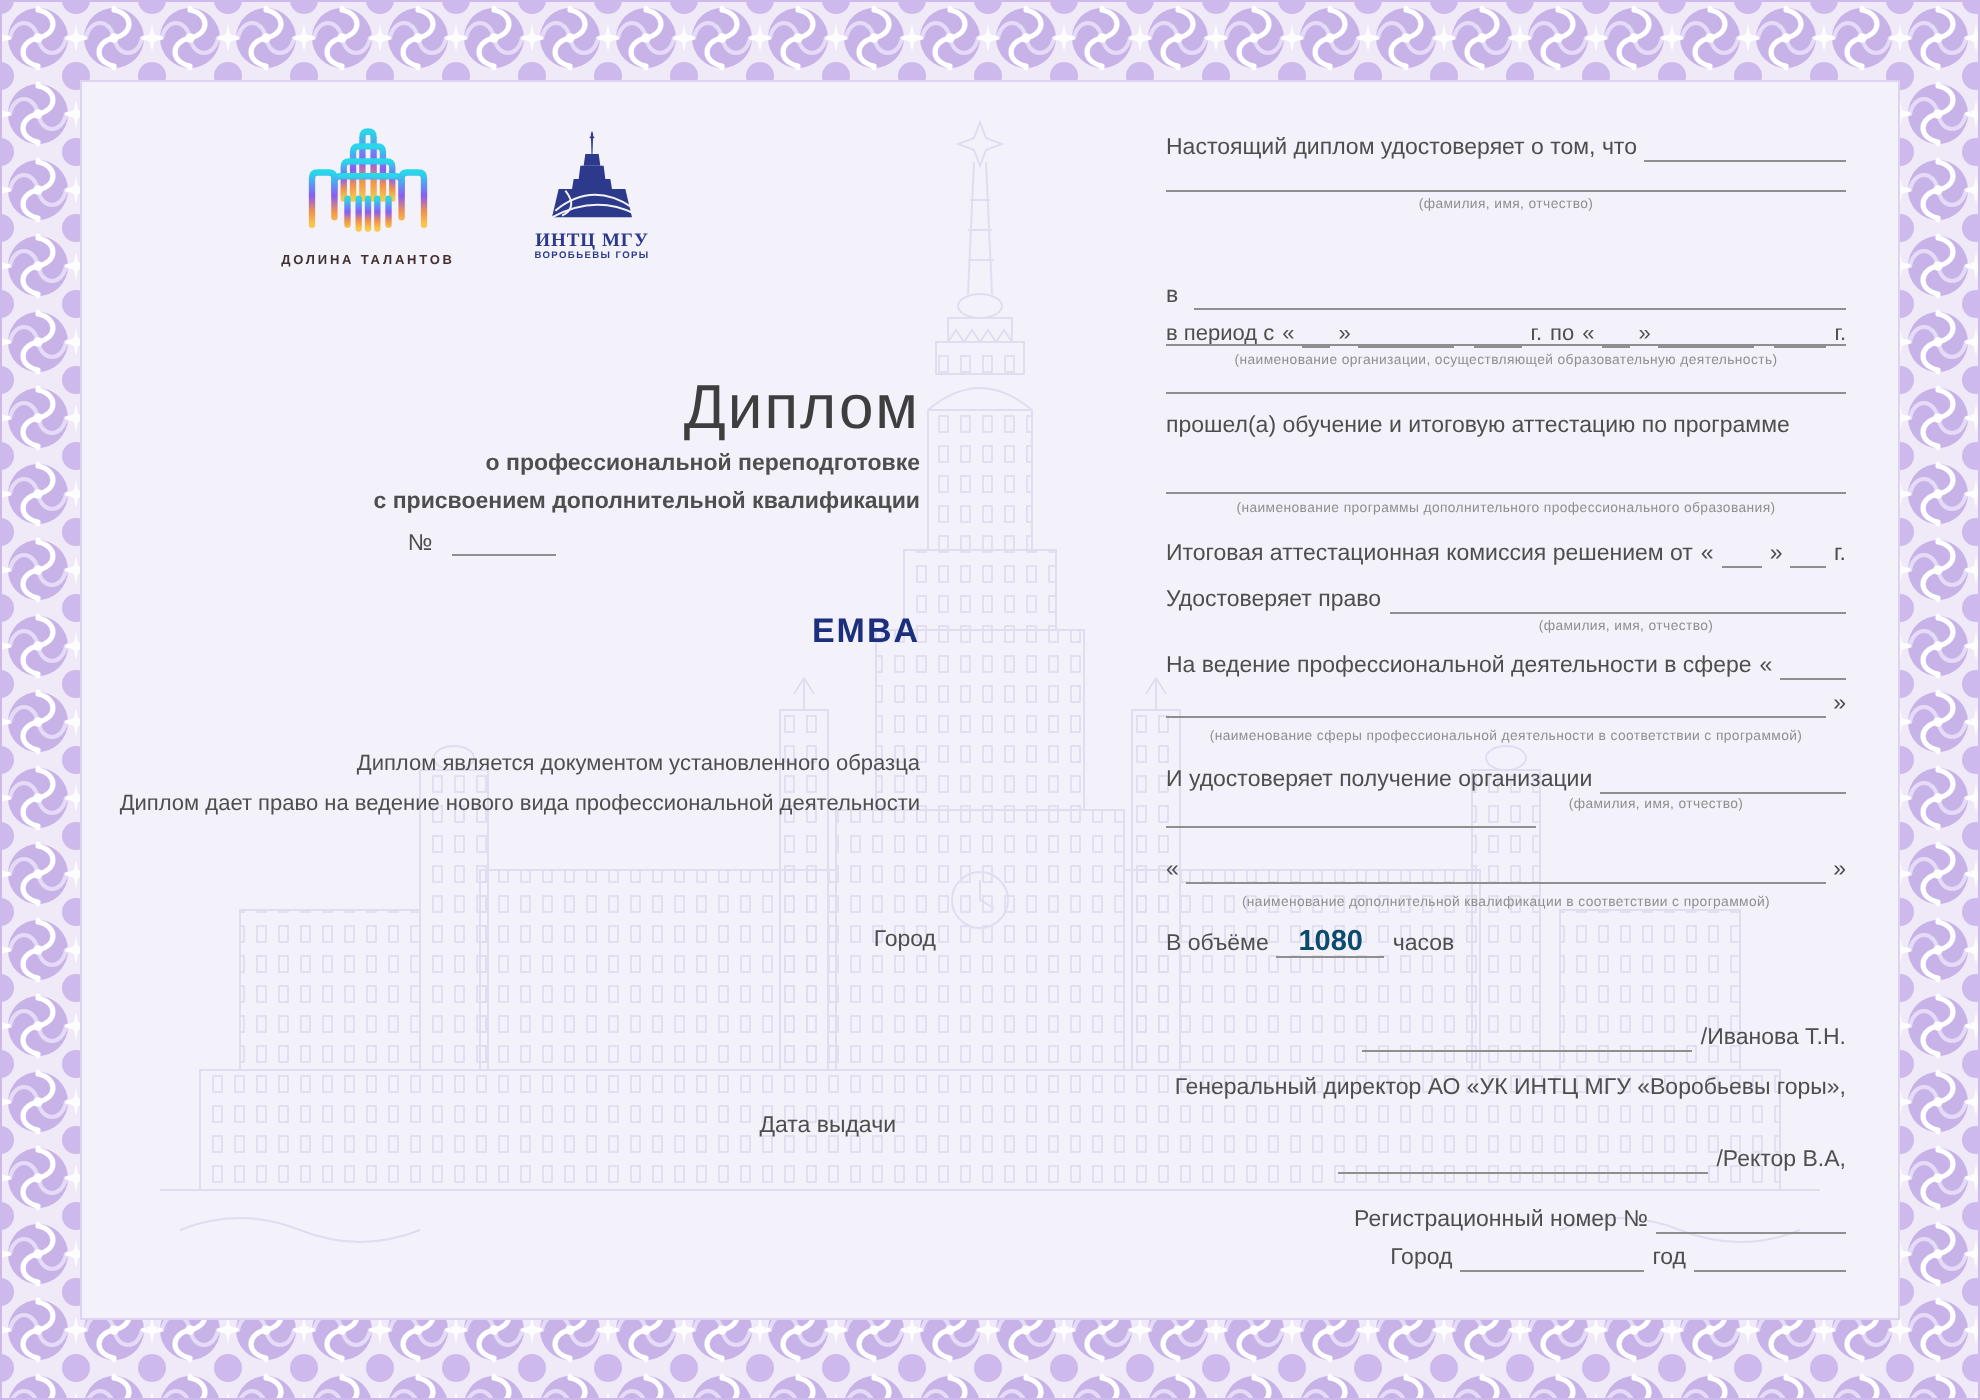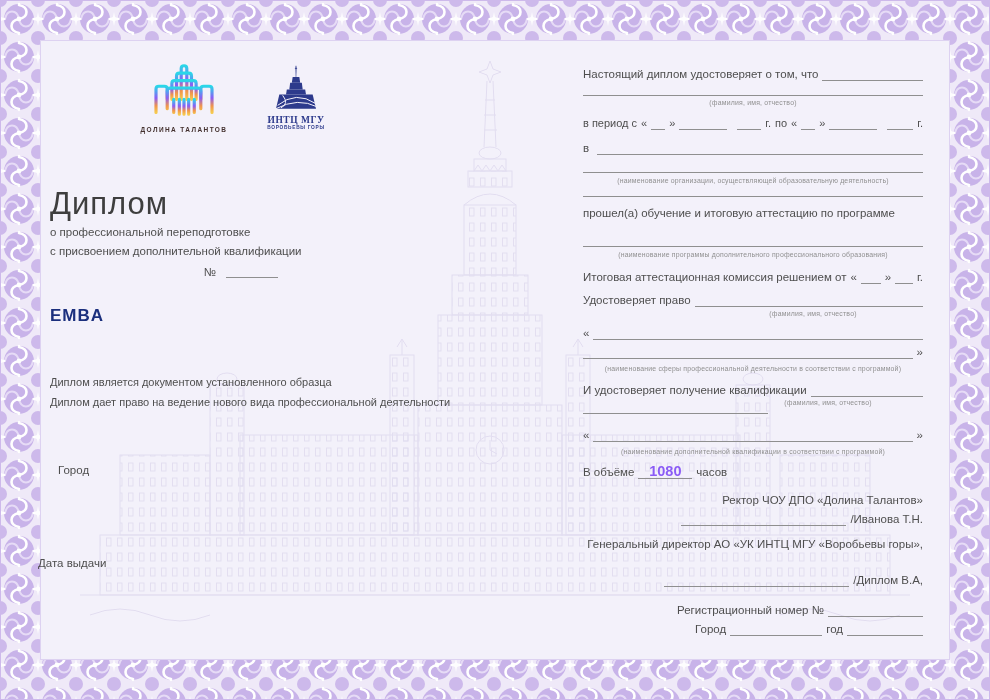--- a/index.html
+++ b/index.html
@@ -2,23 +2,23 @@
 <html><head>
 <meta charset="utf-8">
 <style>
   html,body{margin:0;padding:0;background:#ffffff;}
   .page{position:relative;width:990px;height:700px;background:#f3f1fa;overflow:hidden;
         font-family:"Liberation Sans","DejaVu Sans",sans-serif;color:#4b4b4b;}
   .border-svg{position:absolute;left:0;top:0;}
   .watermark{position:absolute;left:60px;top:55px;opacity:.9;pointer-events:none;}
 
   .left-col{position:absolute;left:50px;top:60px;width:410px;height:600px;}
-  .l-item{position:absolute;left:0;width:100%;text-align:left;}
+  .l-item{position:absolute;left:0;width:100%;text-align:right;}
   .diploma-title{font-size:31px;color:#3e3e3e;letter-spacing:1px;}
-  .subtitle{font-size:11.5px;color:#4e4e4e;}
+  .subtitle{font-size:11.5px;color:#4e4e4e;font-weight:bold;}
   .num-row{display:flex;justify-content:center;align-items:flex-end;gap:10px;transform:translateX(-14px);}
   .emba{font-size:17px;font-weight:bold;color:#1b2f7d;letter-spacing:1px;}
   .note{font-size:11px;color:#4e4e4e;}
   .plain{font-size:11.5px;color:#4e4e4e;}
 
   .logo-tv{position:absolute;left:86px;top:0;width:96px;text-align:center;}
   .logo-tv-label{font-size:6.5px;font-weight:bold;letter-spacing:1.4px;color:#43302e;margin-top:2px;}
   .logo-intc{position:absolute;left:204px;top:4px;width:84px;text-align:center;color:#2d3a8c;}
   .intc-title{font-size:9.5px;font-weight:bold;letter-spacing:.5px;margin-top:1px;font-family:Liberation Serif, serif;}
   .intc-sub{font-size:4.8px;font-weight:bold;letter-spacing:.7px;}
@@ -27,22 +27,22 @@
   .row{position:absolute;left:0;right:0;display:flex;align-items:center;column-gap:4px;}
   .lbl{white-space:nowrap;}
   .bl{border-bottom:1px solid #8f8f8f;height:13px;flex:none;}
   .grow{flex:1 1 auto;}
   .hr{position:absolute;left:0;right:0;border-bottom:1px solid #8f8f8f;height:0;}
   .cap{position:absolute;left:0;right:0;font-size:6.9px;color:#8f8f8f;letter-spacing:.2px;text-align:center;white-space:nowrap;}
   .rrow{justify-content:flex-end;text-align:right;}
   .rtxt{position:absolute;left:0;right:0;text-align:right;white-space:nowrap;}
   .q{flex:none;}
   .hours-bl{border-bottom:1px solid #8f8f8f;width:54px;text-align:center;flex:none;}
-  .hours{font-weight:bold;font-size:14.5px;color:#8b5cf6;line-height:14px;}
-  .small-row{font-size:11px;}
+  .hours{font-weight:bold;font-size:14.5px;color:#0c4a6e;line-height:14px;}
+  .small-row{font-size:11px;margin-top:44px;}
 </style>
 </head>
 <body>
 
 <div class="page">
 
   <svg class="border-svg" width="990" height="700" viewBox="0 0 990 700">
     <defs>
       <pattern id="orn" x="0" y="0" width="38" height="38" patternUnits="userSpaceOnUse">
         <rect width="38" height="38" fill="#efe9f8"></rect>
@@ -219,61 +219,61 @@
       <span class="lbl">г.</span>
     </div>
 
     <div class="row" style="top:233px">
       <span class="lbl">Удостоверяет право</span>
       <span class="bl grow"></span>
     </div>
     <div class="cap" style="top:250px;left:120px">(фамилия, имя, отчество)</div>
 
     <div class="row" style="top:266px">
+      <span class="lbl">На ведение профессиональной деятельности в сфере</span>
       <span class="q">«</span>
       <span class="bl grow"></span>
     </div>
     <div class="row" style="top:285px">
       <span class="bl grow"></span>
       <span class="q">»</span>
     </div>
     <div class="cap" style="top:305px">(наименование сферы профессиональной деятельности в соответствии с программой)</div>
 
     <div class="row" style="top:323px">
-      <span class="lbl">И удостоверяет получение квалификации</span>
+      <span class="lbl">И удостоверяет получение организации</span>
       <span class="bl grow"></span>
     </div>
     <div class="cap" style="top:339px;left:auto;right:0;width:190px">(фамилия, имя, отчество)</div>
     <div class="hr" style="top:353px;right:auto;width:185px"></div>
 
     <div class="row" style="top:368px">
       <span class="q">«</span>
       <span class="bl grow"></span>
       <span class="q">»</span>
     </div>
     <div class="cap" style="top:388px">(наименование дополнительной квалификации в соответствии с программой)</div>
 
     <div class="row" style="top:404px">
       <span class="lbl">В объёме</span>
       <span class="hours-bl">
         <span class="hours">1080</span>
       </span>
       <span class="lbl">часов</span>
     </div>
 
-    <div class="rtxt" style="top:434px">Ректор ЧОУ ДПО «Долина Талантов»</div>
     <div class="row rrow" style="top:452px">
       <span class="bl" style="width:165px"></span>
       <span class="lbl">/Иванова Т.Н.</span>
     </div>
 
     <div class="rtxt" style="top:478px">Генеральный директор АО «УК ИНТЦ МГУ «Воробьевы горы»,</div>
     <div class="row rrow" style="top:513px">
       <span class="bl" style="width:185px"></span>
-      <span class="lbl">/Диплом В.А,</span>
+      <span class="lbl">/Ректор В.А,</span>
     </div>
 
     <div class="row rrow" style="top:543px">
       <span class="lbl">Регистрационный номер №</span>
       <span class="bl" style="width:95px"></span>
     </div>
     <div class="row rrow" style="top:562px">
       <span class="lbl">Город</span>
       <span class="bl" style="width:92px"></span>
       <span class="lbl">год</span>

